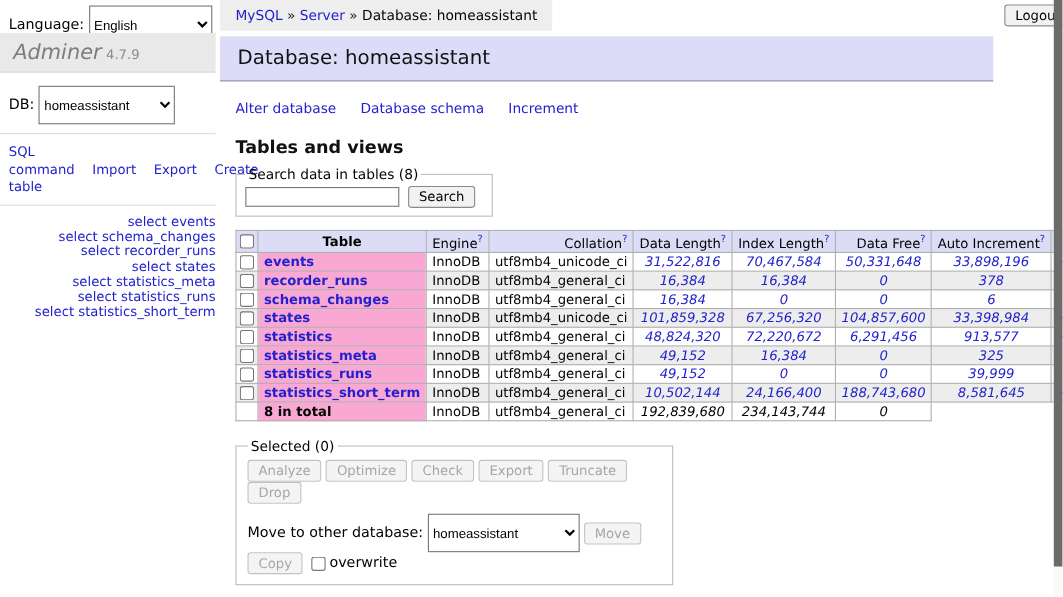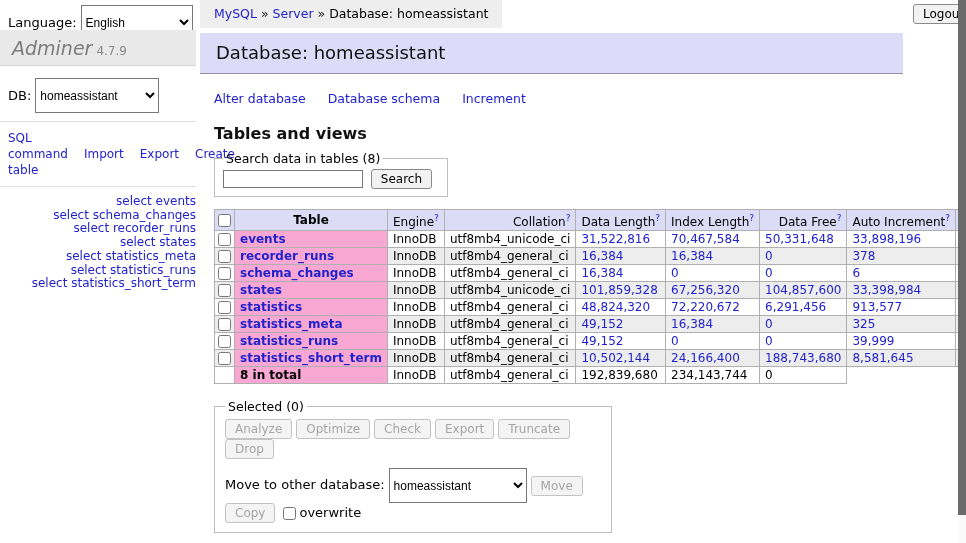--- a/index.html
+++ b/index.html
@@ -72,21 +72,21 @@
 
   table#tables { border-collapse:collapse; margin-top:12px; font-size:12px; }
   #tables th, #tables td { border:1px solid #b0b0b0; padding:1px 5px; height:17px; line-height:14px; }
   #tables thead th, #tables thead td { background:#dcdcf6; }
   #tables thead th.tname-h { text-align:center; font-weight:bold; }
   #tables thead td.colhead { font-weight:normal; text-align:right; white-space:nowrap; }
   #tables sup a { font-size:9px; }
   #tables tbody th.tname, #tables tfoot th.tname { background:#f9a8d4; text-align:left; font-weight:bold; }
   #tables .checkcell { text-align:center; padding:0 2px; width:18px; }
   #tables input[type=checkbox] { margin:1px; vertical-align:middle; }
-  #tables td.num { text-align:left; white-space:nowrap; }
+  #tables td.num { text-align:center; white-space:nowrap;font-style:italic; }
   #tables tr.alt td { background:#ededed; }
   #tables a.bname { font-weight:bold; }
   #tables tfoot td { color:#000; }
   #tables td.blank { border:none; background:#fff; }
 
   #selected-fieldset { width:398px; margin-top:15px; padding:5px 10px 9px; }
   #bulk-buttons .dbtn { margin-right:4px; }
   #move-row { margin-top:9px; font-size:13px; }
   #move-row select { width:138px; margin:0 4px; vertical-align:middle; }
   #move-row .dbtn { margin-right:4px; vertical-align:middle; }

